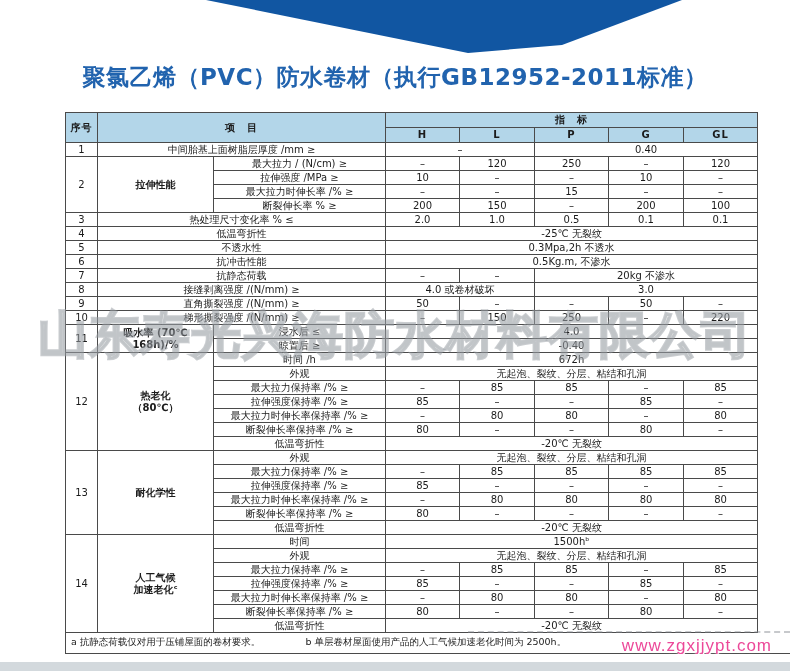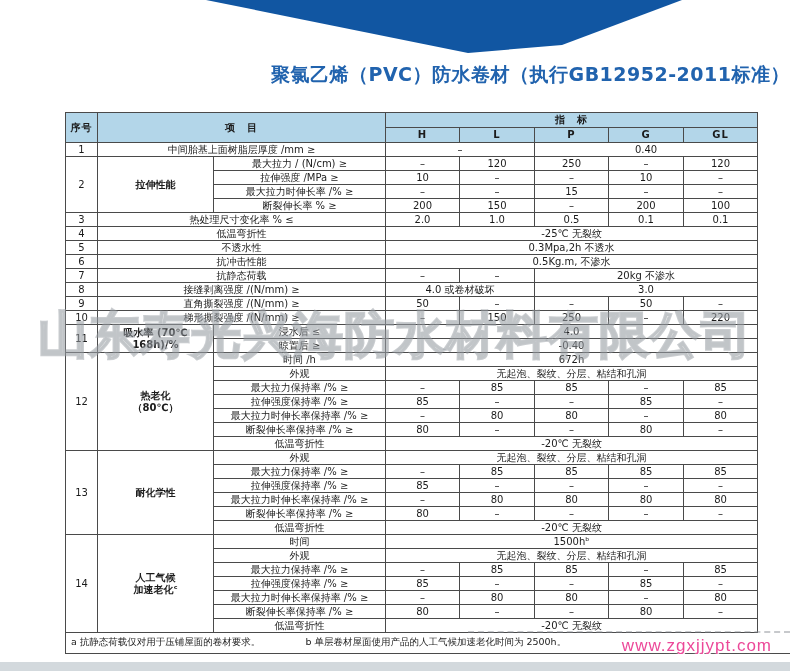--- a/index.html
+++ b/index.html
@@ -9,21 +9,21 @@
     font-family:"DejaVu Sans","Liberation Sans",sans-serif;
   }
   
   .banner{
     position:absolute; top:0; left:0; width:790px; height:54px;
     background:#1156a2;
     clip-path:polygon(206px 0, 682px 0, 562px 45px, 468px 53px);
   }
   .title{
     position:absolute; top:62px; left:0; width:790px;
-    text-align:right; font-size:19px; font-weight:bold; color:#2163ae;
+    text-align:center; font-size:23px; font-weight:bold; color:#2163ae;
     letter-spacing:0.5px;
   }
   
   .tablewrap{ position:absolute; left:65px; top:112px; width:692px; }
   table.spec{ border-collapse:collapse; table-layout:fixed; width:692px; }
   table.spec td{
     border:1px solid #4a4a4a; font-size:10px; line-height:1.15;
     padding:0 1px; height:13px; text-align:center; color:#1b1b1b;
     overflow:hidden;
   }

